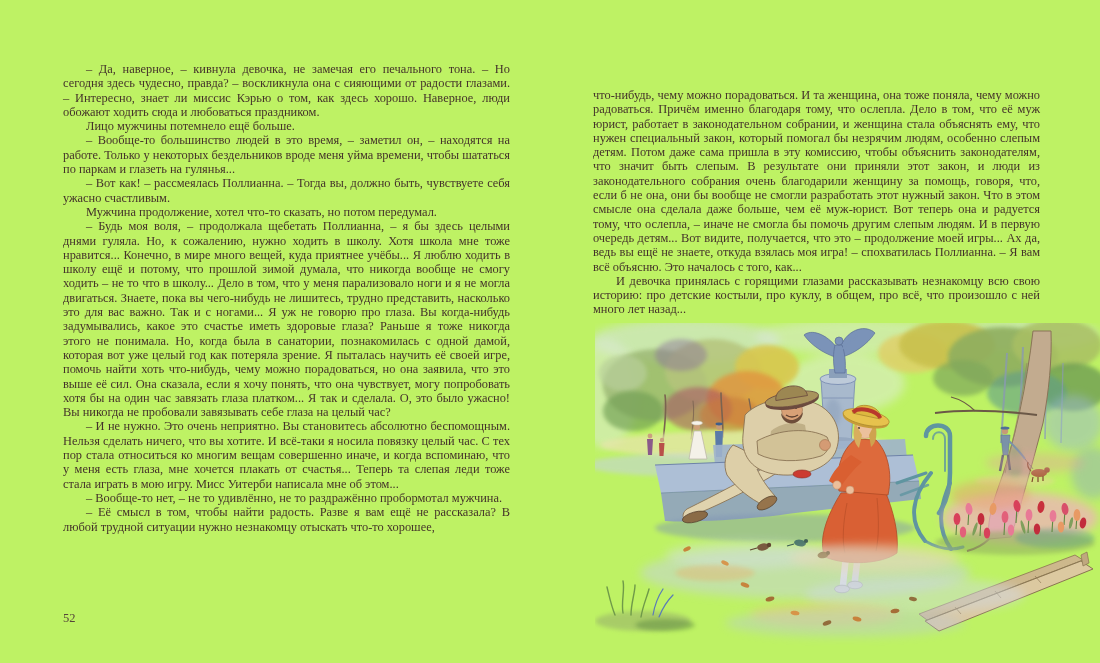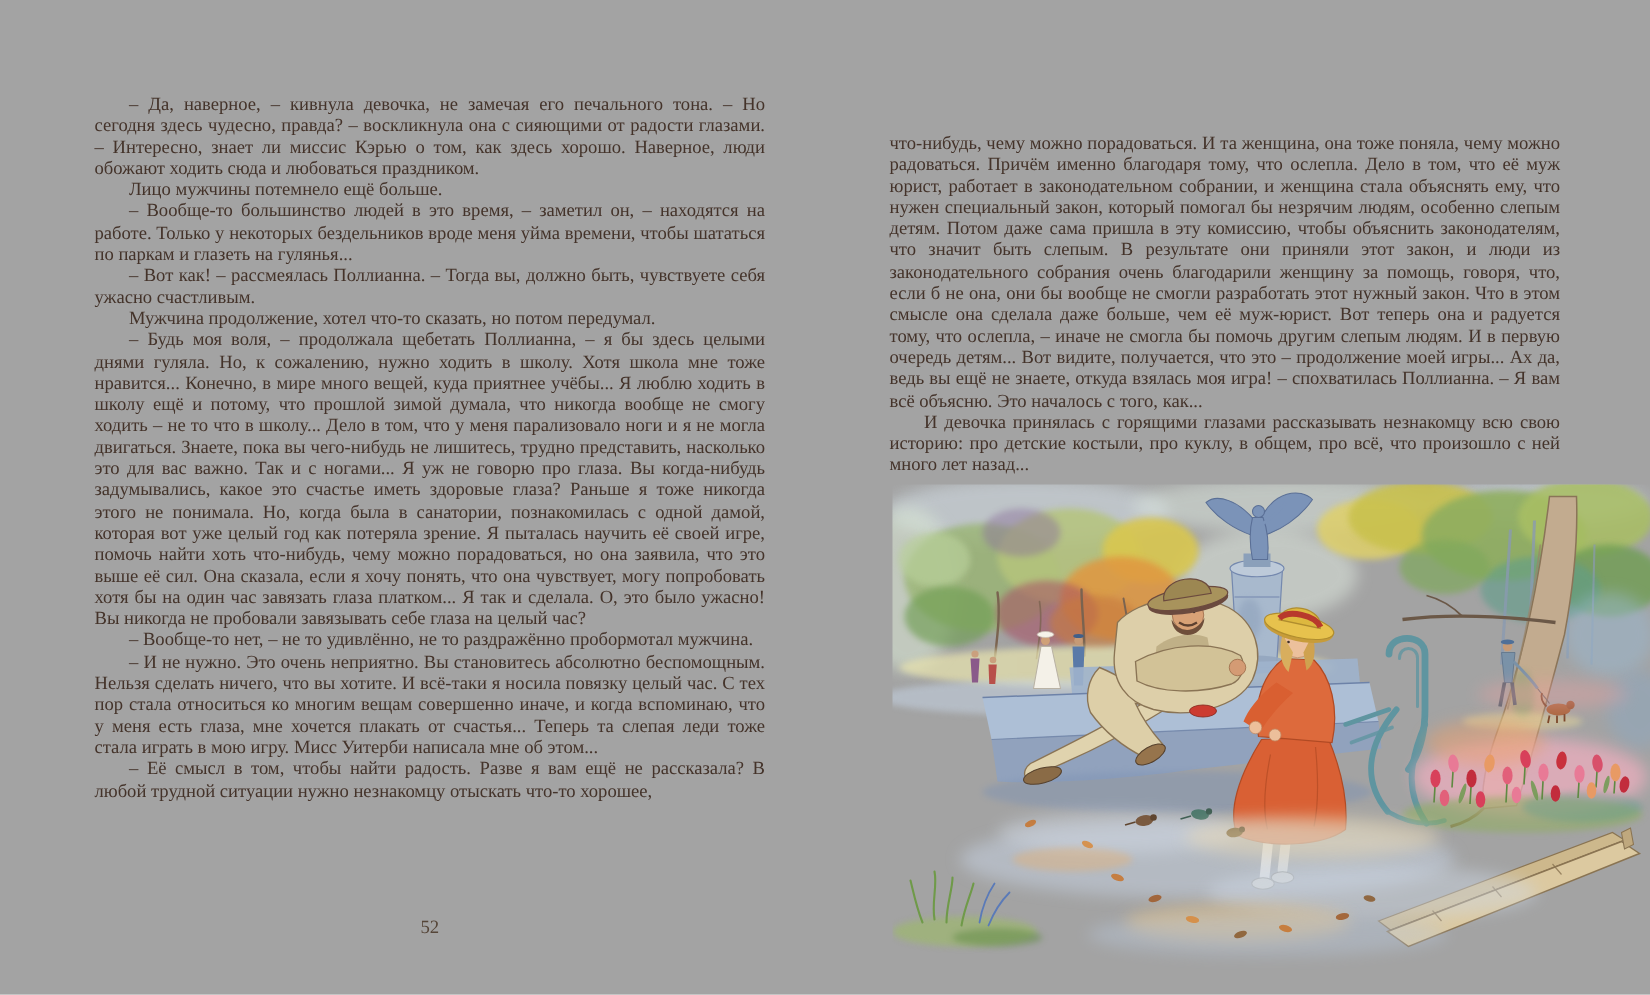--- a/index.html
+++ b/index.html
@@ -1,43 +1,43 @@
 <!DOCTYPE html>
 <html lang="ru"><head>
 <meta charset="utf-8">
 <style>
   html,body{margin:0;padding:0;background:#ffffff;width:1100px;height:663px;overflow:hidden;}
   body{font-family:"Liberation Serif","DejaVu Serif",serif;color:#44332a;}
-  .spread{display:flex;width:1100px;height:663px;background:#a3a3a3;}
+  .spread{display:flex;width:1100px;height:663px;background:#bef264;}
   .page{width:550px;height:663px;position:relative;box-sizing:border-box;overflow:hidden;}
   .page-left{padding:62px 40px 0 63px;}
   .page-right{padding:88px 60px 0 43px;}
   .textblock{font-size:12.4px;line-height:14.3px;text-align:justify;}
   .textblock p{margin:0;text-indent:23px;}
   .page-right .textblock p:first-child{text-indent:0;}
-  .pagenum{position:absolute;bottom:37px;left:63px;width:447px;text-align:center;
+  .pagenum{position:absolute;bottom:37px;left:63px;width:447px;text-align:left;
            font-size:12.5px;color:#564639;}
   .illustration{position:absolute;left:45px;top:323px;width:505px;height:335px;}
   .illustration svg{display:block;width:100%;height:100%;}
 </style>
 </head>
 <body>
 
 <div class="spread">
 
   <div class="page page-left">
     <div class="textblock">
         <p>– Да, наверное, – кивнула девочка, не замечая его печального тона. – Но сегодня здесь чудесно, правда? – воскликнула она с сияющими от радости глазами. – Интересно, знает ли миссис Кэрью о том, как здесь хорошо. Наверное, люди обожают ходить сюда и любоваться праздником.</p>
         <p>Лицо мужчины потемнело ещё больше.</p>
         <p>– Вообще-то большинство людей в это время, – заметил он, – находятся на работе. Только у некоторых бездельников вроде меня уйма времени, чтобы шататься по паркам и глазеть на гулянья...</p>
         <p>– Вот как! – рассмеялась Поллианна. – Тогда вы, должно быть, чувствуете себя ужасно счастливым.</p>
         <p>Мужчина продолжение, хотел что-то сказать, но потом передумал.</p>
         <p>– Будь моя воля, – продолжала щебетать Поллианна, – я бы здесь целыми днями гуляла. Но, к сожалению, нужно ходить в школу. Хотя школа мне тоже нравится... Конечно, в мире много вещей, куда приятнее учёбы... Я люблю ходить в школу ещё и потому, что прошлой зимой думала, что никогда вообще не смогу ходить – не то что в школу... Дело в том, что у меня парализовало ноги и я не могла двигаться. Знаете, пока вы чего-нибудь не лишитесь, трудно представить, насколько это для вас важно. Так и с ногами... Я уж не говорю про глаза. Вы когда-нибудь задумывались, какое это счастье иметь здоровые глаза? Раньше я тоже никогда этого не понимала. Но, когда была в санатории, познакомилась с одной дамой, которая вот уже целый год как потеряла зрение. Я пыталась научить её своей игре, помочь найти хоть что-нибудь, чему можно порадоваться, но она заявила, что это выше её сил. Она сказала, если я хочу понять, что она чувствует, могу попробовать хотя бы на один час завязать глаза платком... Я так и сделала. О, это было ужасно! Вы никогда не пробовали завязывать себе глаза на целый час?</p>
+        <p>– И не нужно. Это очень неприятно. Вы становитесь абсолютно беспомощным. Нельзя сделать ничего, что вы хотите. И всё-таки я носила повязку целый час. С тех пор стала относиться ко многим вещам совершенно иначе, и когда вспоминаю, что у меня есть глаза, мне хочется плакать от счастья... Теперь та слепая леди тоже стала играть в мою игру. Мисс Уитерби написала мне об этом...</p>
         <p>– Вообще-то нет, – не то удивлённо, не то раздражённо пробормотал мужчина.</p>
-        <p>– И не нужно. Это очень неприятно. Вы становитесь абсолютно беспомощным. Нельзя сделать ничего, что вы хотите. И всё-таки я носила повязку целый час. С тех пор стала относиться ко многим вещам совершенно иначе, и когда вспоминаю, что у меня есть глаза, мне хочется плакать от счастья... Теперь та слепая леди тоже стала играть в мою игру. Мисс Уитерби написала мне об этом...</p>
         <p>– Её смысл в том, чтобы найти радость. Разве я вам ещё не рассказала? В любой трудной ситуации нужно незнакомцу отыскать что-то хорошее,</p>
       </div>
     <div class="pagenum">52</div>
   </div>
 
   <div class="page page-right">
     <div class="textblock">
         <p>что-нибудь, чему можно порадоваться. И та женщина, она тоже поняла, чему можно радоваться. Причём именно благодаря тому, что ослепла. Дело в том, что её муж юрист, работает в законодательном собрании, и женщина стала объяснять ему, что нужен специальный закон, который помогал бы незрячим людям, особенно слепым детям. Потом даже сама пришла в эту комиссию, чтобы объяснить законодателям, что значит быть слепым. В результате они приняли этот закон, и люди из законодательного собрания очень благодарили женщину за помощь, говоря, что, если б не она, они бы вообще не смогли разработать этот нужный закон. Что в этом смысле она сделала даже больше, чем её муж-юрист. Вот теперь она и радуется тому, что ослепла, – иначе не смогла бы помочь другим слепым людям. И в первую очередь детям... Вот видите, получается, что это – продолжение моей игры... Ах да, ведь вы ещё не знаете, откуда взялась моя игра! – спохватилась Поллианна. – Я вам всё объясню. Это началось с того, как...</p>
         <p>И девочка принялась с горящими глазами рассказывать незнакомцу всю свою историю: про детские костыли, про куклу, в общем, про всё, что произошло с ней много лет назад...</p>
       </div>

